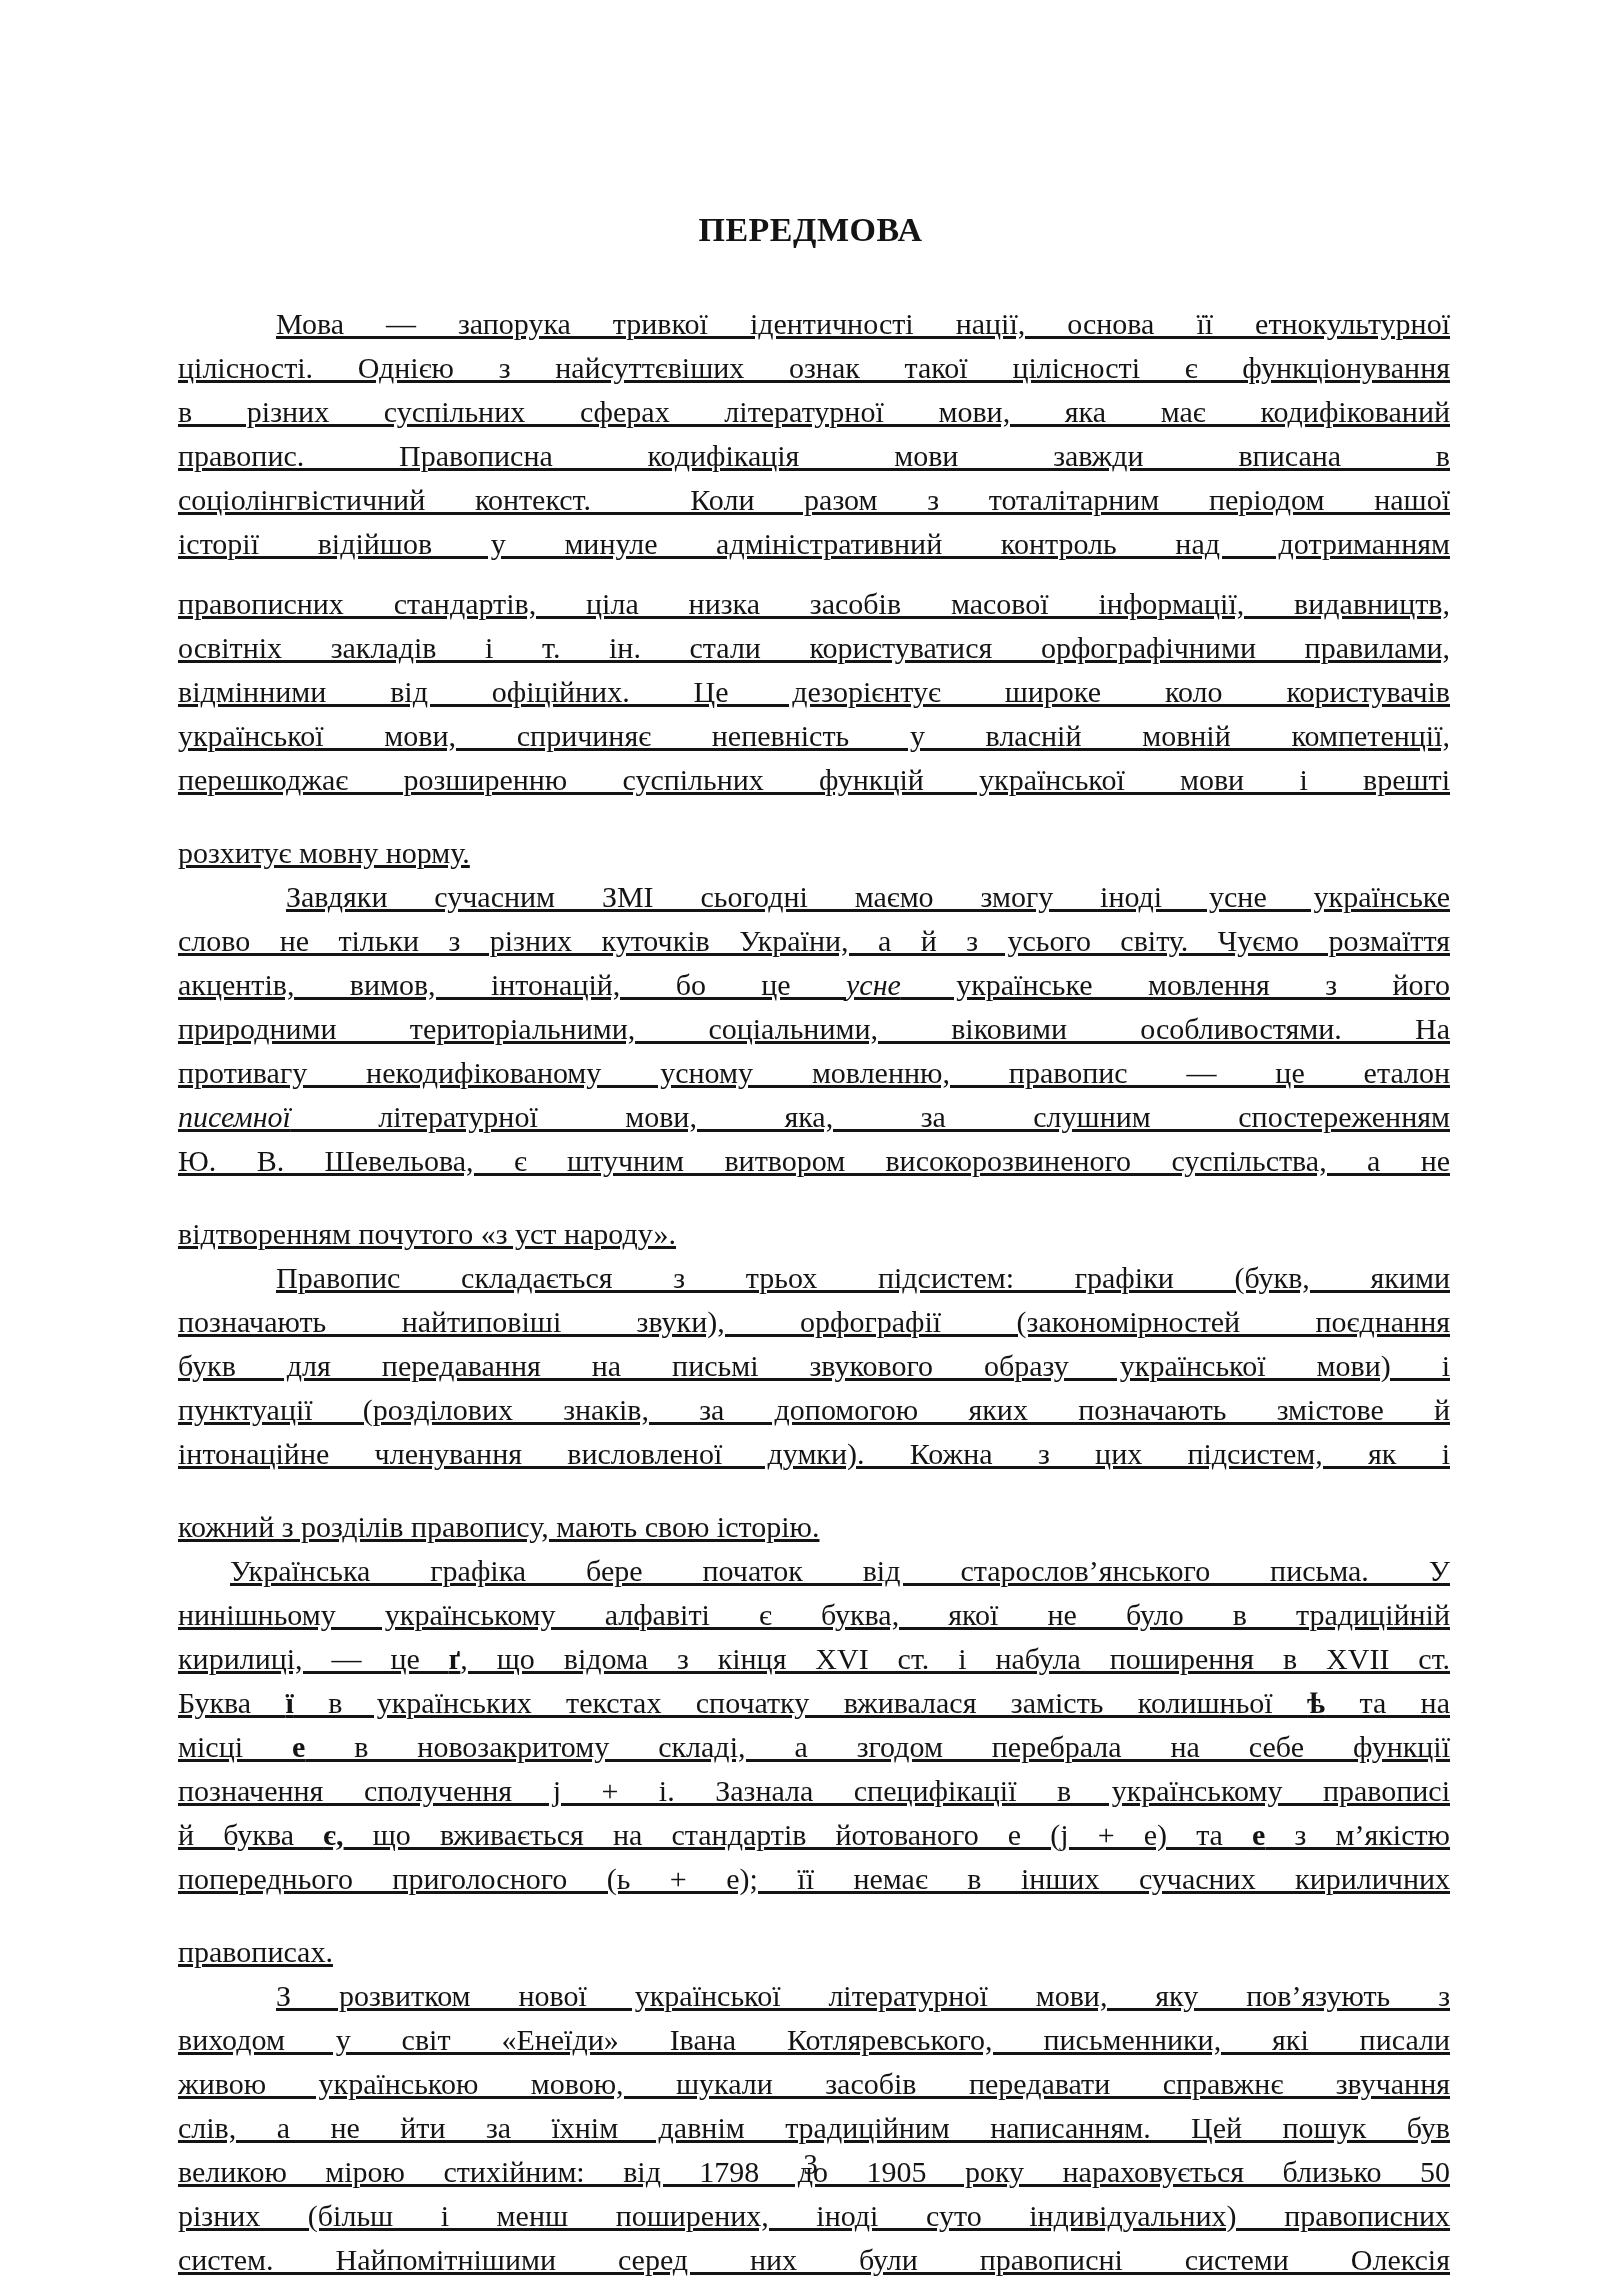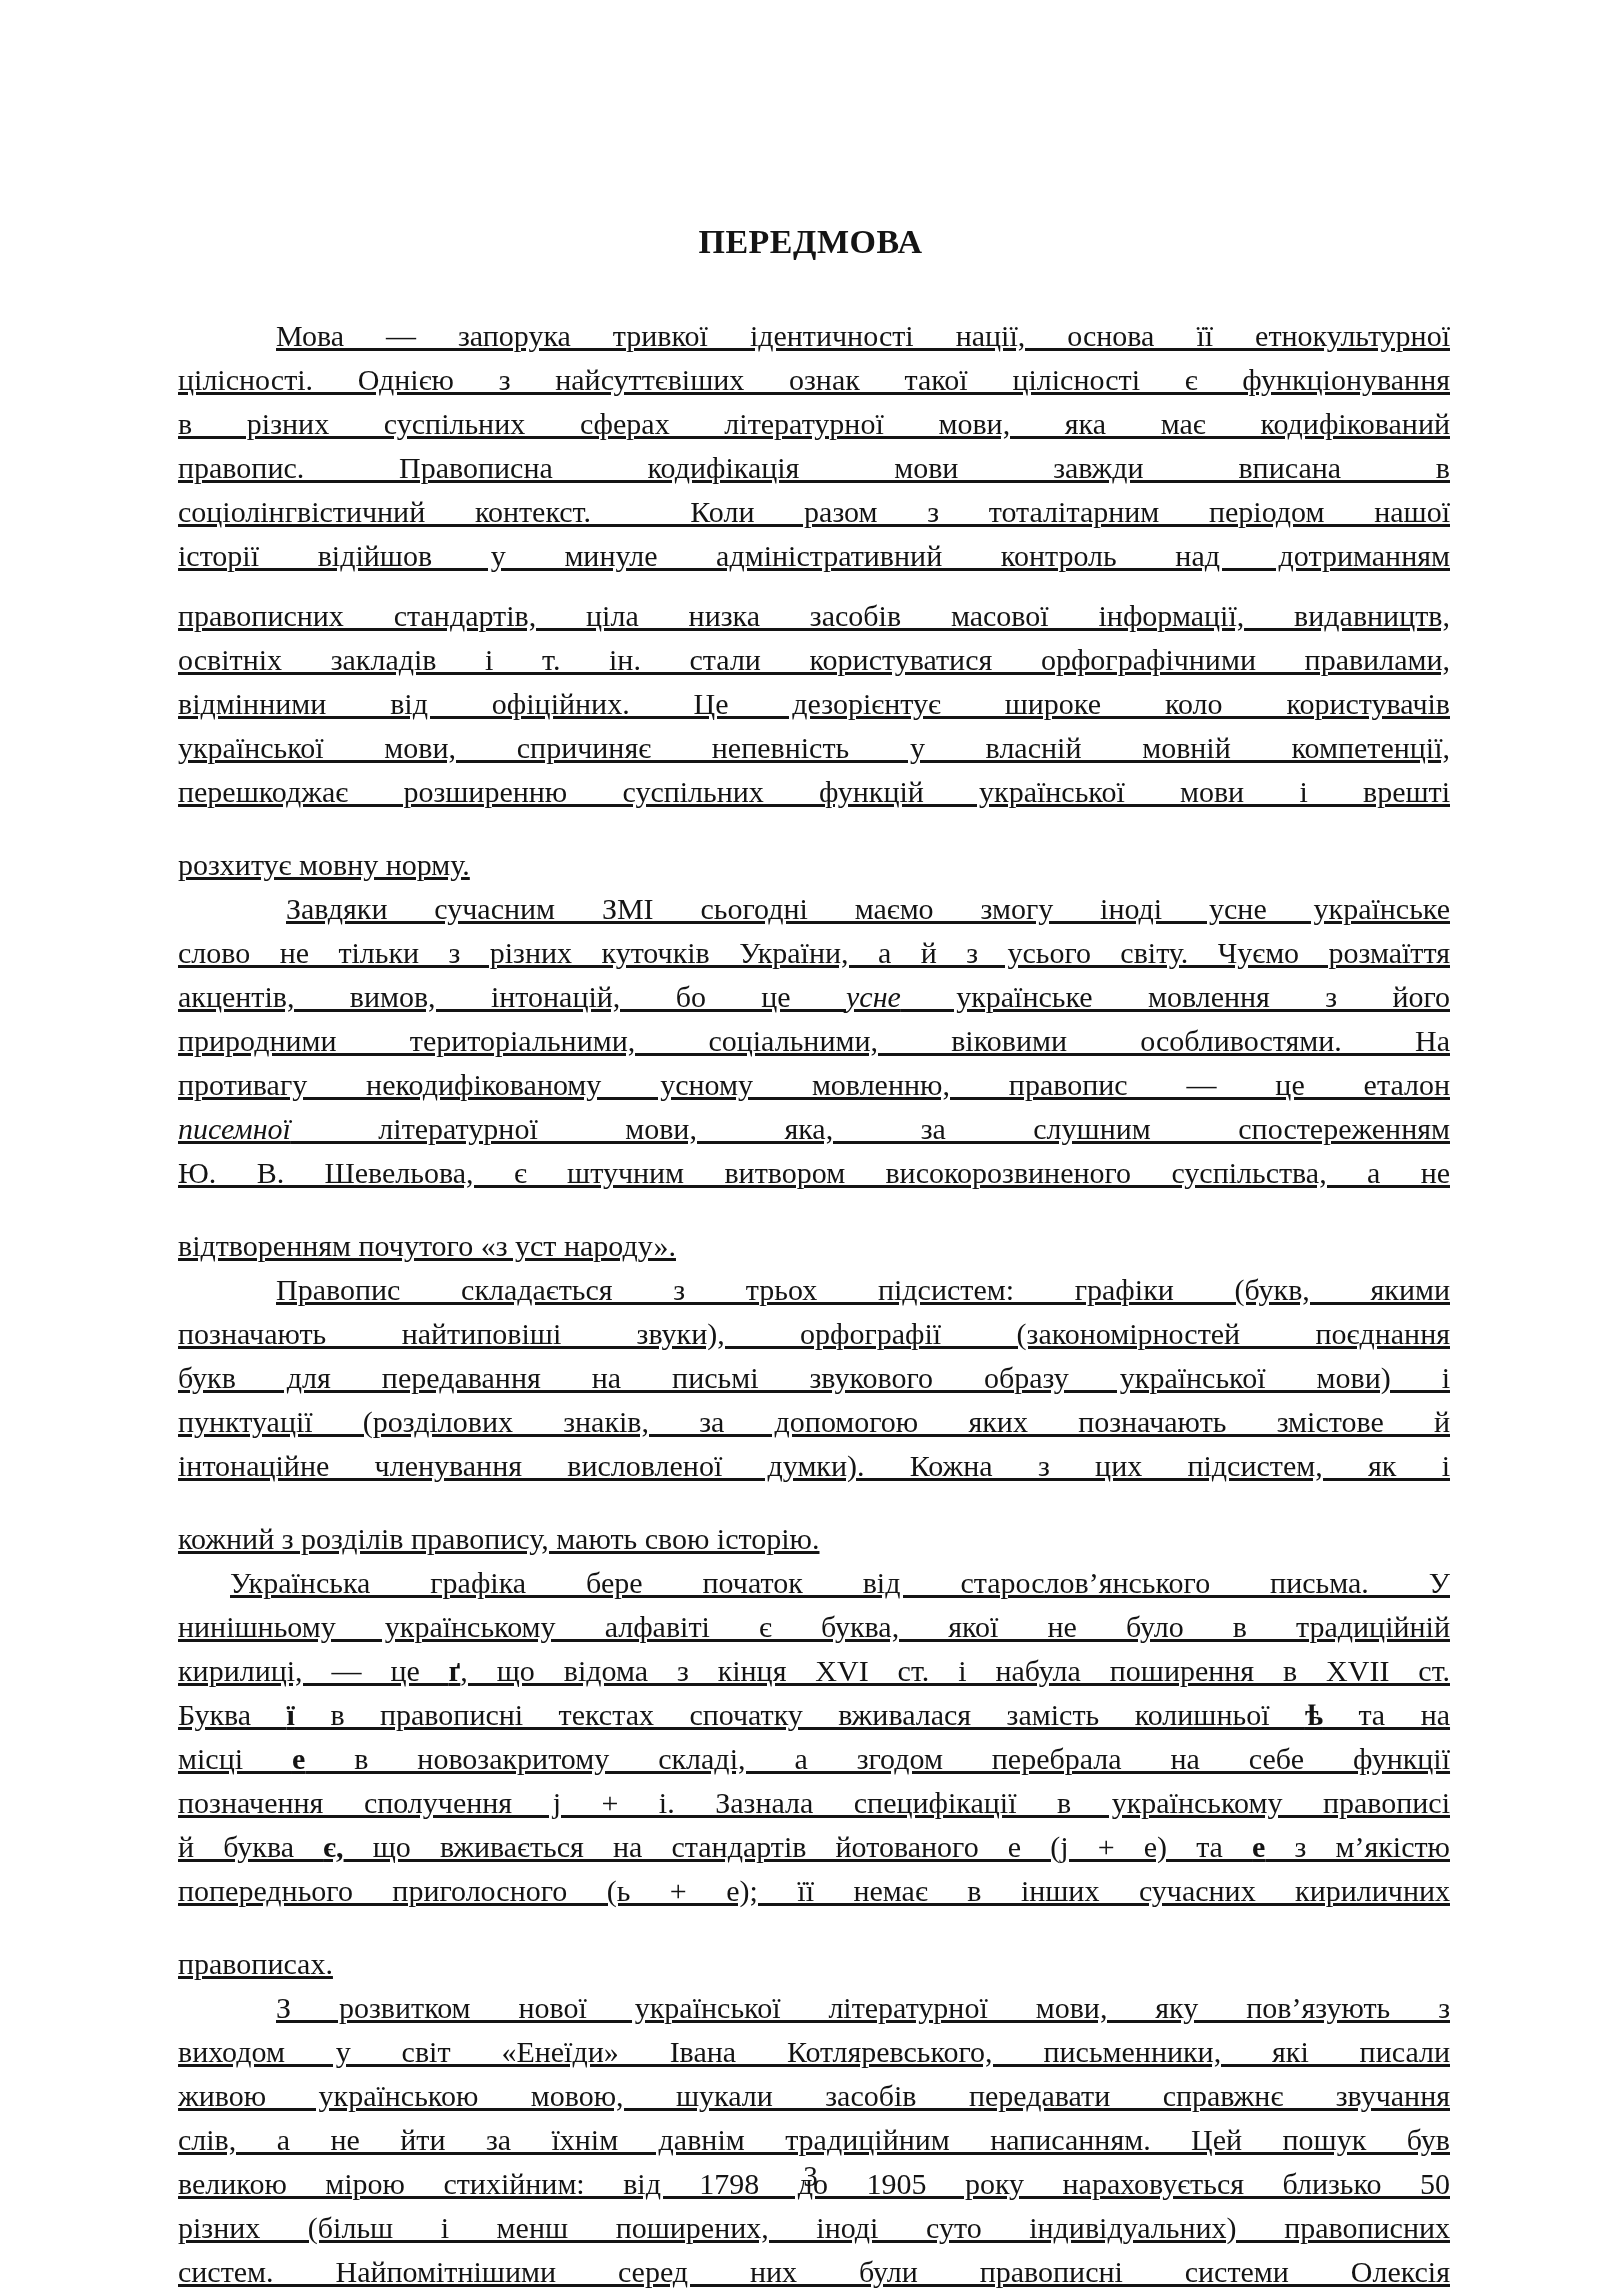--- a/index.html
+++ b/index.html
@@ -10,21 +10,21 @@
     body {
       width: 1621px;
       height: 2293px;
       position: relative;
       overflow: hidden;
       font-family: "Liberation Serif", "DejaVu Serif", serif;
       color: #141414;
     }
     .page {
       position: absolute;
-      left: 0; top: 12px;
+      left: 0; top: 0;
       width: 1621px;
       height: 1619px;
     }
     .title {
       position: absolute;
       left: 0;
       width: 1621px;
       top: 210px;
       text-align: center;
       font-weight: bold;
@@ -106,21 +106,21 @@
         <div class="line" style="word-spacing: 0px;"><span>позначають найтиповіші звуки), орфографії (закономірностей поєднання</span></div>
         <div class="line" style="word-spacing: 0px;"><span>букв для передавання на письмі звукового образу української мови) і</span></div>
         <div class="line" style="word-spacing: 0px;"><span>пунктуації (розділових знаків, за допомогою яких позначають змістове й</span></div>
         <div class="line" style="word-spacing: 0px;"><span>інтонаційне членування висловленої думки). Кожна з цих підсистем, як і</span></div>
         <div class="line last"><span>кожний з розділів правопису, мають свою історію.</span></div>
       </div>
       <div>
         <div class="line indent-c" style="word-spacing: 0px;"><span>Українська графіка бере початок від старослов’янського письма. У</span></div>
         <div class="line" style="word-spacing: 0px;"><span>нинішньому українському алфавіті є буква, якої не було в традиційній</span></div>
         <div class="line" style="word-spacing: 0px;"><span>кирилиці, — це </span><span class="seg-bold">ґ</span><span>, що відома з кінця XVI ст. і набула поширення в XVII ст.</span></div>
-        <div class="line" style="word-spacing: 0px;"><span>Буква </span><span class="seg-bold">ї</span><span> в правописні текстах спочатку вживалася замість колишньої </span><span class="seg-bold">ѣ</span><span> та на</span></div>
+        <div class="line" style="word-spacing: 0px;"><span>Буква </span><span class="seg-bold">ї</span><span> в українських текстах спочатку вживалася замість колишньої </span><span class="seg-bold">ѣ</span><span> та на</span></div>
         <div class="line" style="word-spacing: 0px;"><span>місці </span><span class="seg-bold">е</span><span> в новозакритому складі, а згодом перебрала на себе функції</span></div>
         <div class="line" style="word-spacing: 0px;"><span>позначення сполучення j + і. Зазнала специфікації в українському правописі</span></div>
         <div class="line" style="word-spacing: 0px;"><span>й буква </span><span class="seg-bold">є,</span><span> що вживається на стандартів йотованого е (j + е) та </span><span class="seg-bold">е</span><span> з м’якістю</span></div>
         <div class="line" style="word-spacing: 0px;"><span>попереднього приголосного (ь + е); її немає в інших сучасних кириличних</span></div>
         <div class="line last"><span>правописах.</span></div>
       </div>
       <div>
         <div class="line indent-a" style="word-spacing: 0px;"><span>З розвитком нової української літературної мови, яку пов’язують з</span></div>
         <div class="line" style="word-spacing: 0px;"><span>виходом у світ «Енеїди» Івана Котляревського, письменники, які писали</span></div>
         <div class="line" style="word-spacing: 0px;"><span>живою українською мовою, шукали засобів передавати справжнє звучання</span></div>

